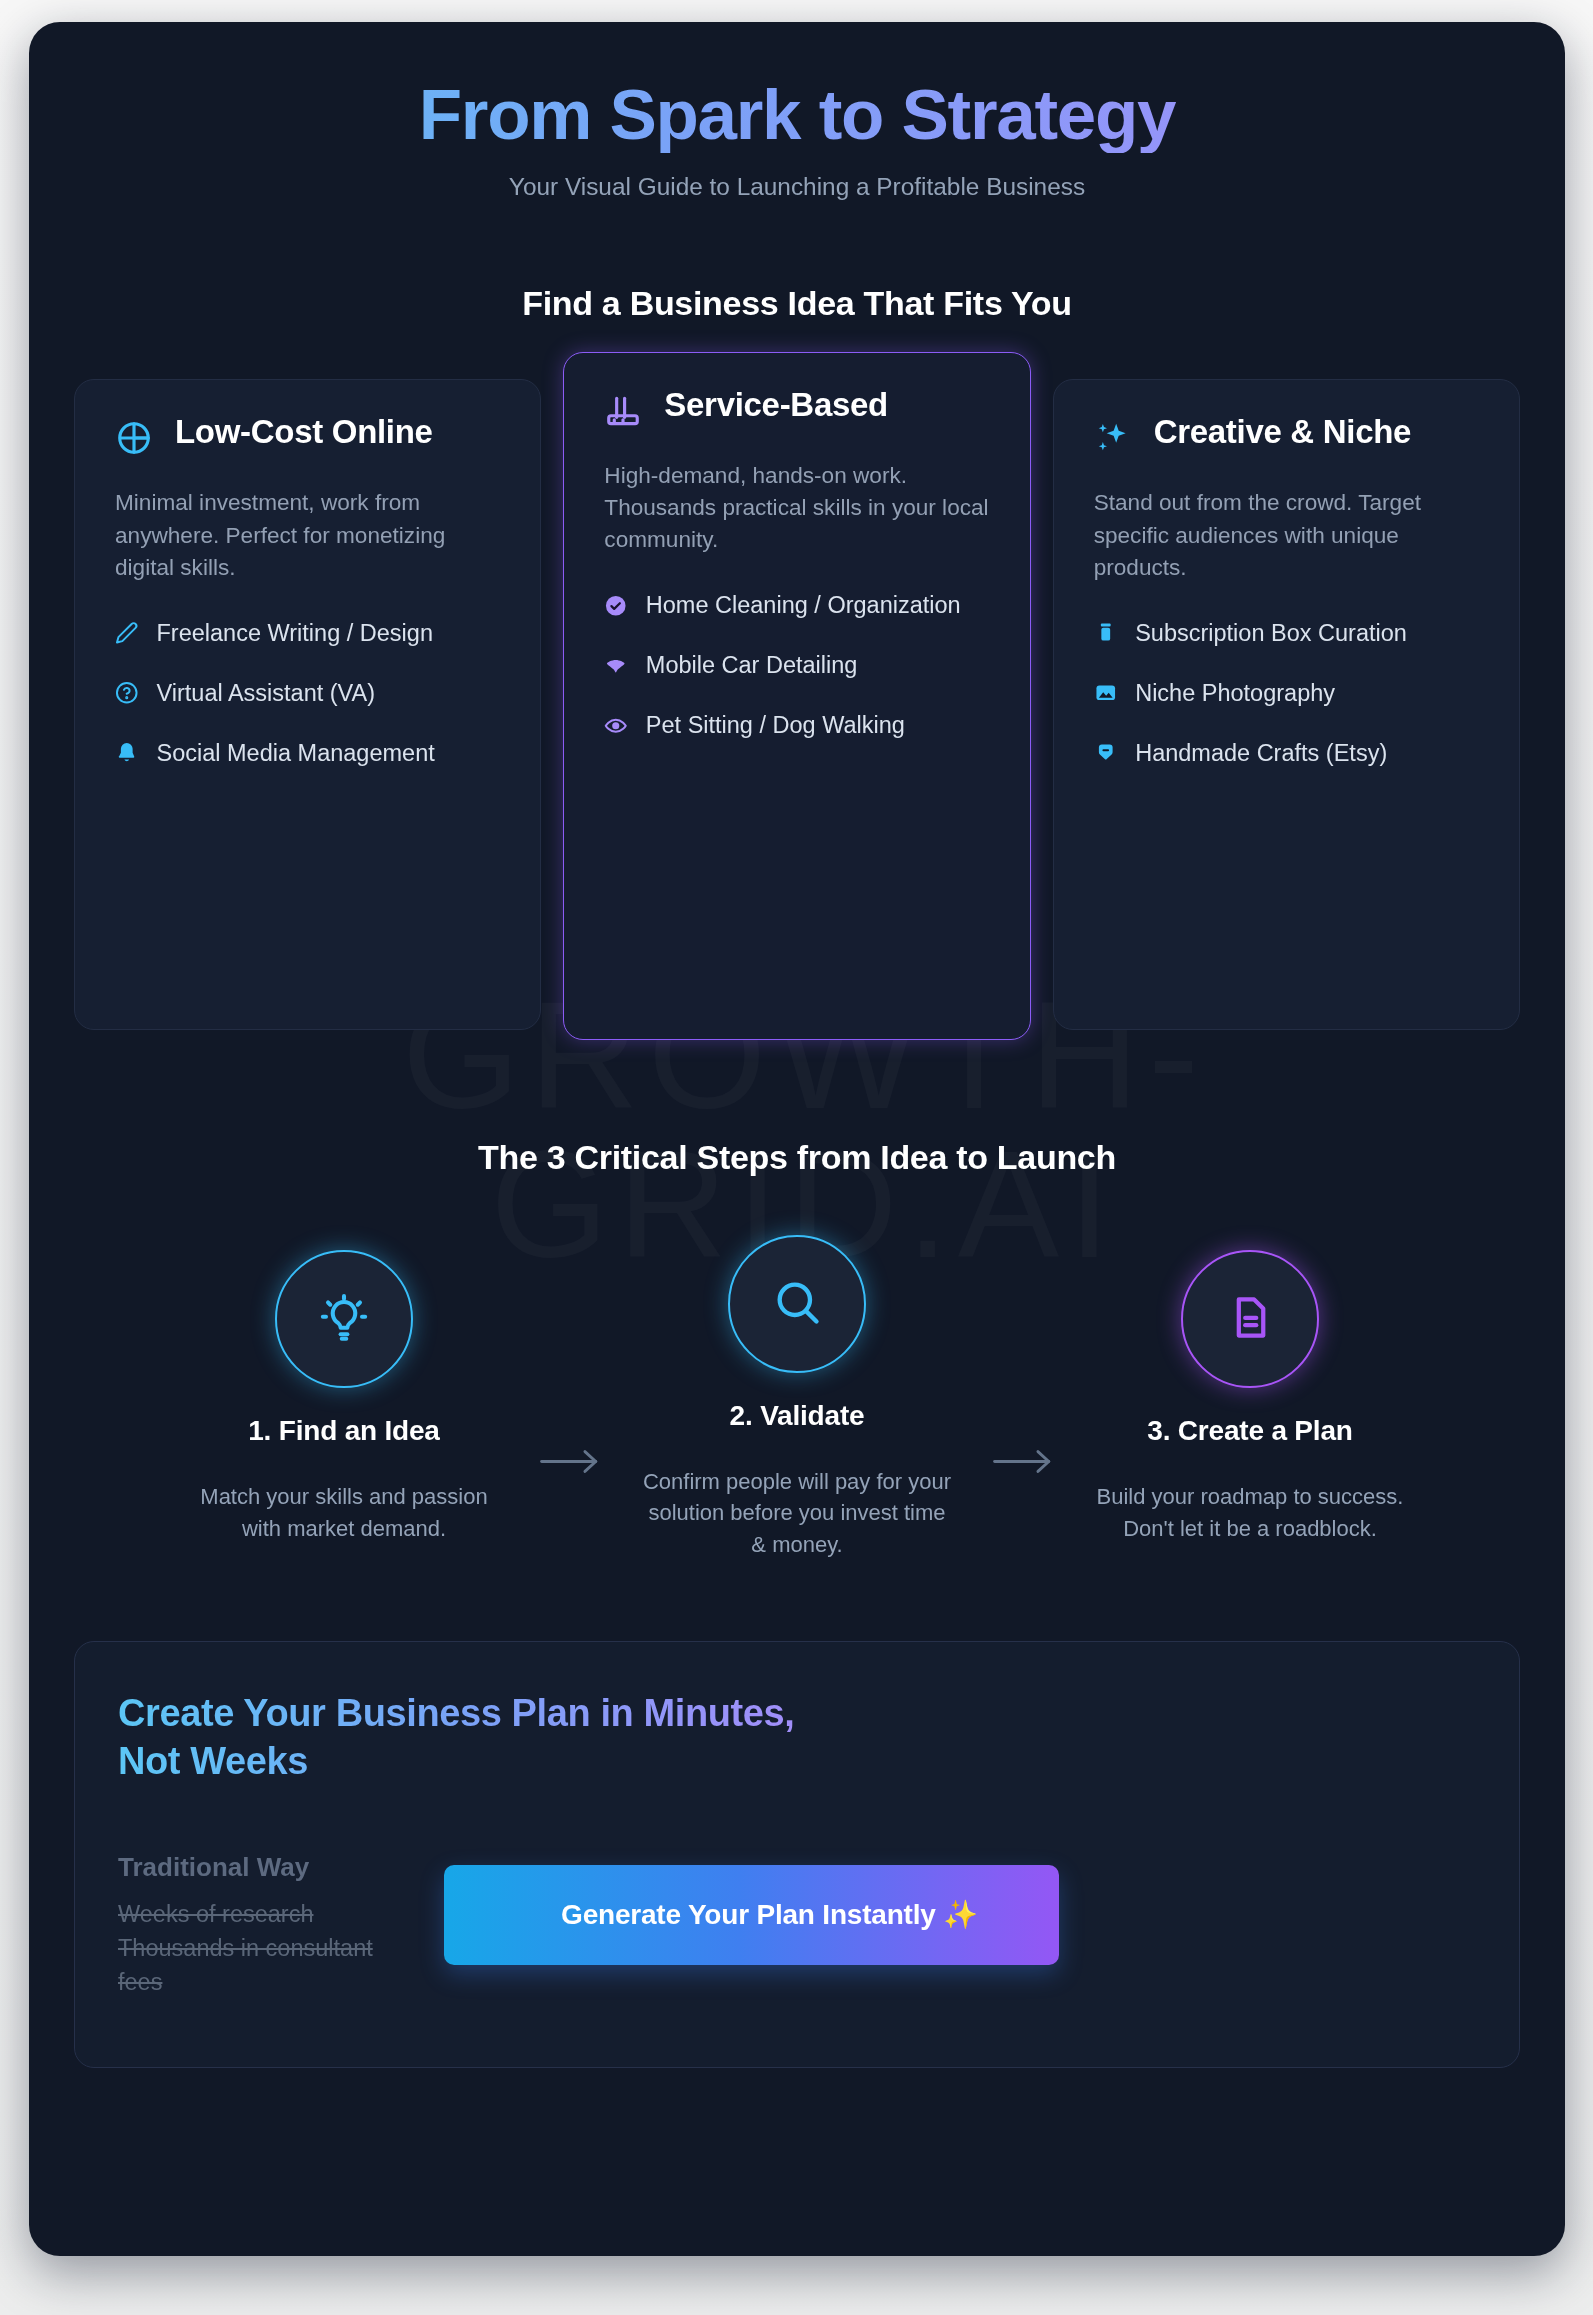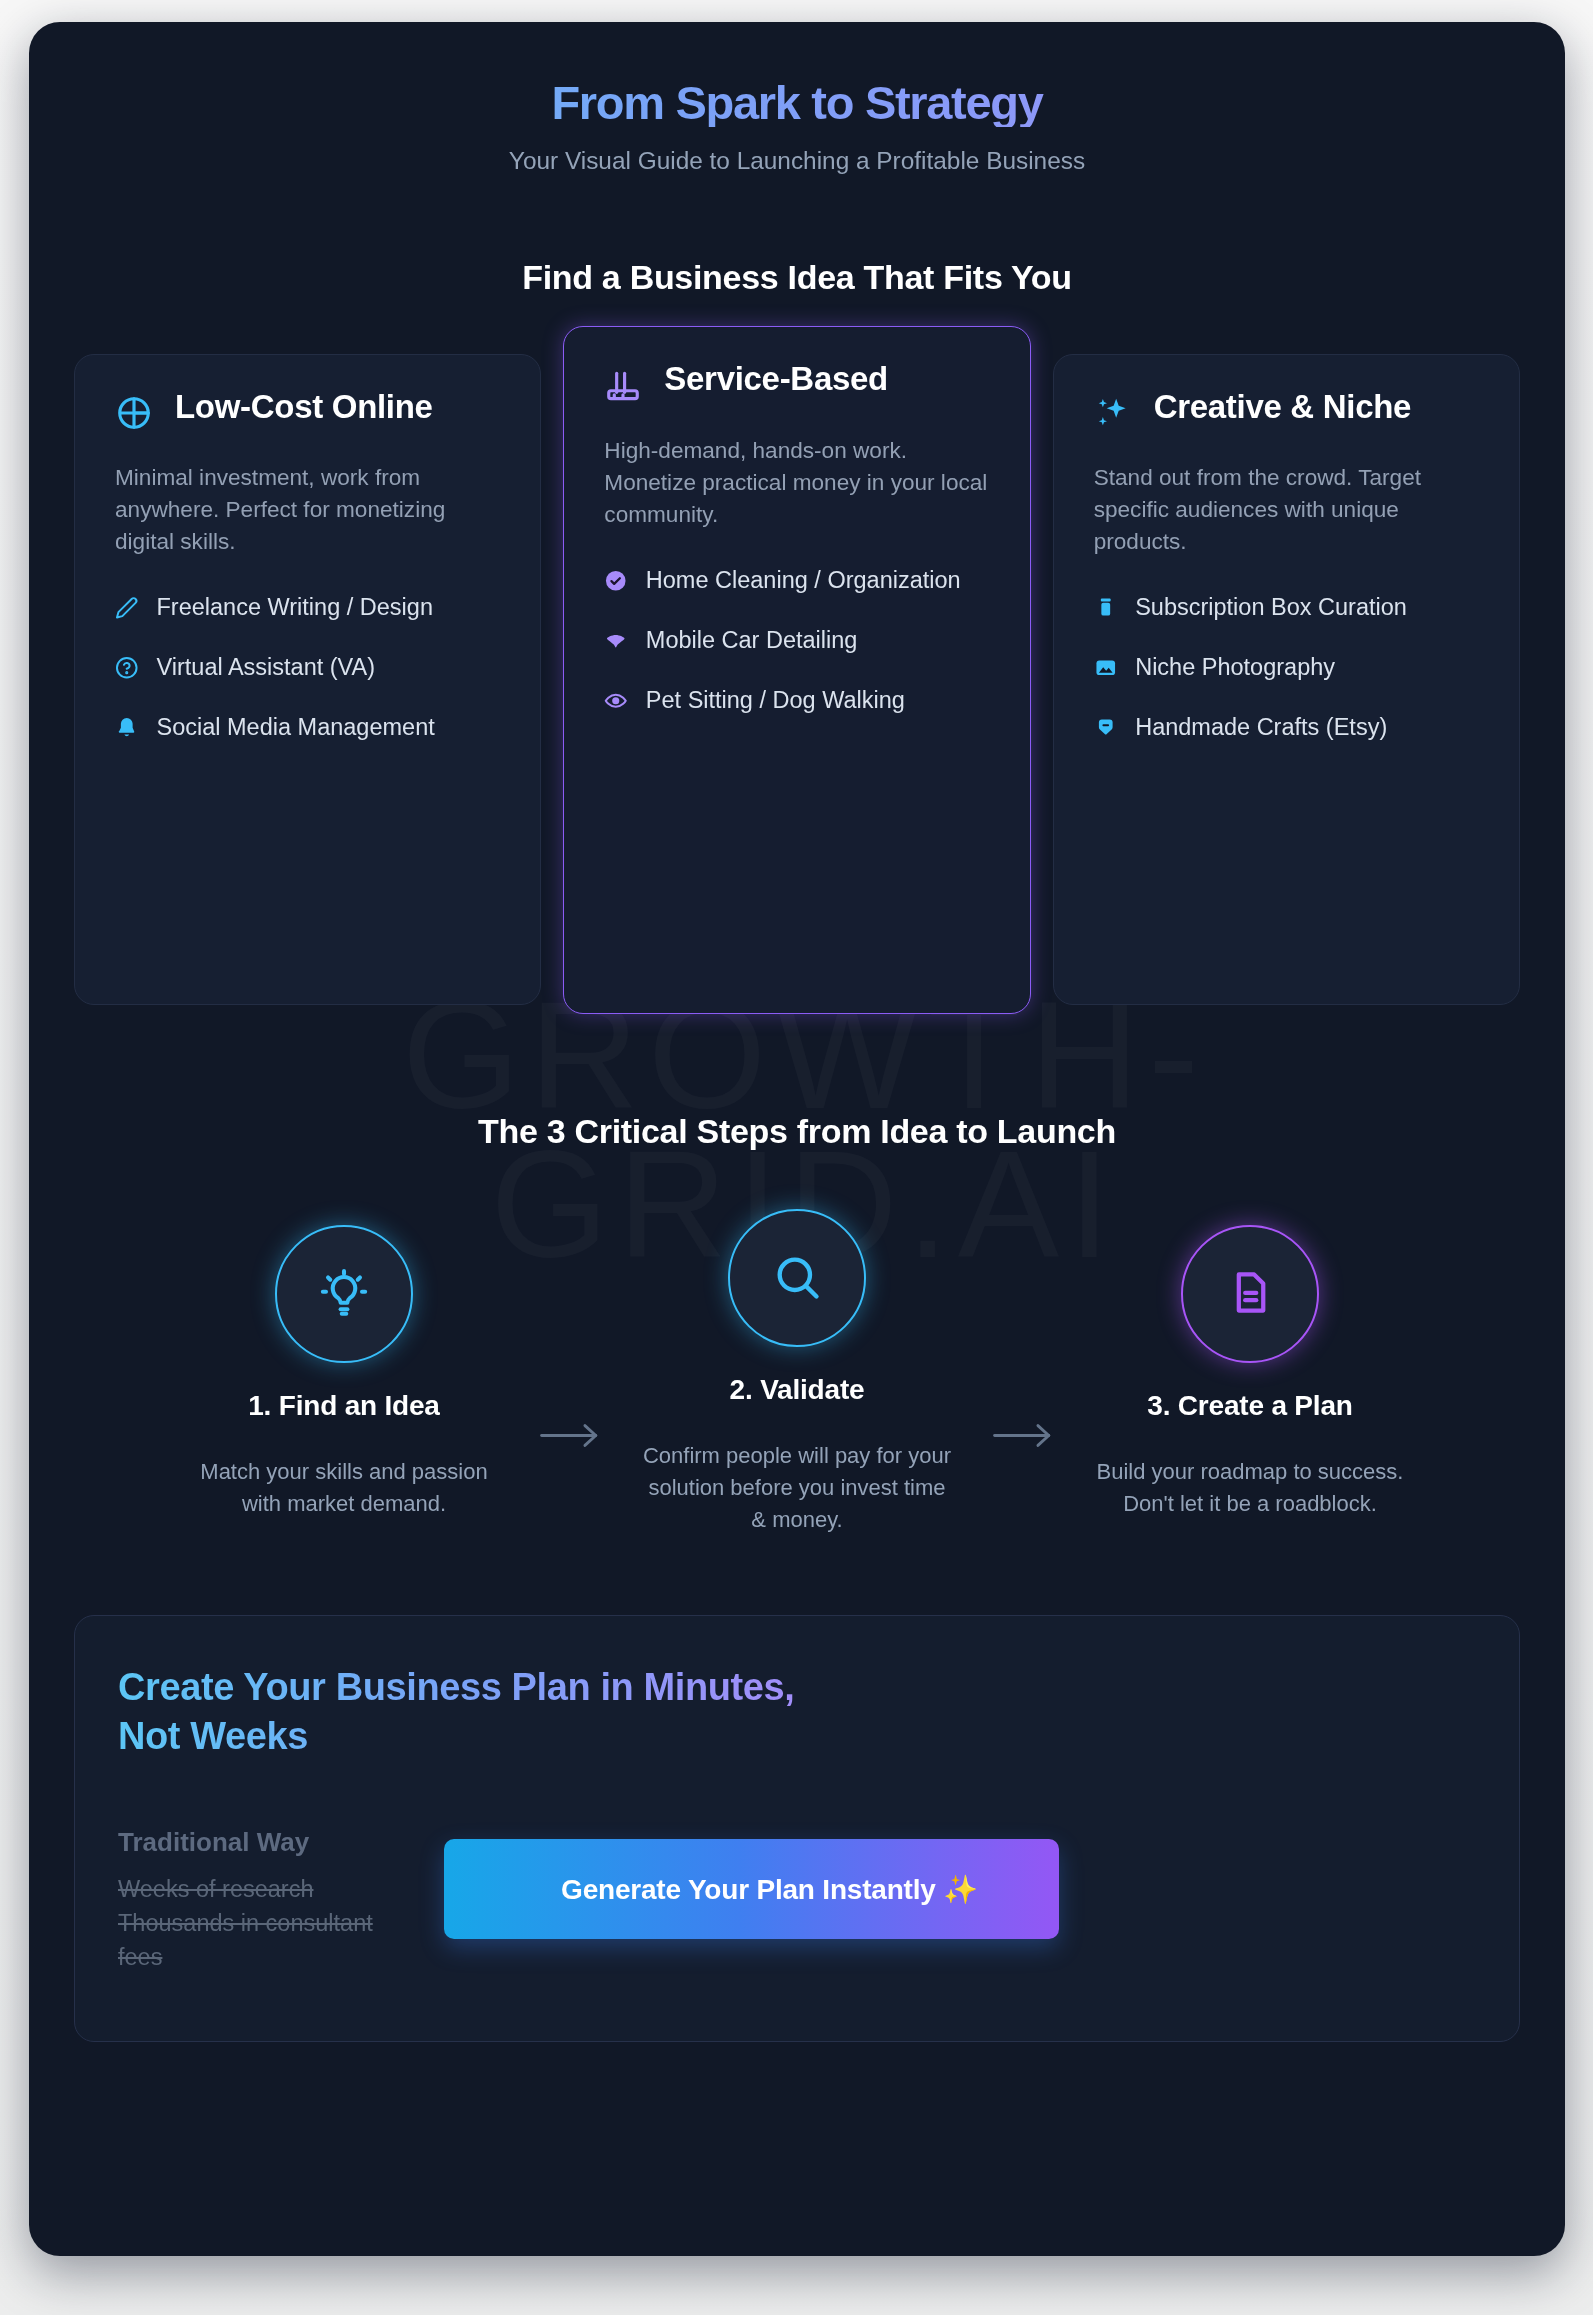--- a/index.html
+++ b/index.html
@@ -31,21 +31,21 @@
     color: rgba(255,255,255,0.030);
     pointer-events: none;
     user-select: none;
     z-index: 0;
   }
   .content { position: relative; z-index: 2; padding: 0 45px; }
 
   
   .hero { padding-top: 56px; text-align: center; }
   .hero h1 {
-    font-size: 47px;
+    font-size: 71px;
     font-weight: 800;
     letter-spacing: -1.3px;
     line-height: 1.05;
     background: linear-gradient(90deg, #5cc6f5 0%, #7aa2f7 42%, #a78bfa 100%);
     -webkit-background-clip: text;
     background-clip: text;
     color: transparent;
   }
   .hero .sub {
     margin-top: 20px;
@@ -300,21 +300,21 @@
             <svg width="38" height="38" viewBox="0 0 24 24" fill="none" stroke="#a78bfa" stroke-width="2" stroke-linecap="round" stroke-linejoin="round">
               <path d="M8 4v12"></path>
                 <path d="M13 4v12"></path>
                 <rect x="3" y="15" width="18" height="5" rx="1.4"></rect>
                 <path d="M6.5 17.5v1.6"></path>
                 <path d="M12 17.5v1.6"></path>
             </svg>
           </span>
           <h3>Service-Based</h3>
         </div>
-        <div class="card-desc">High-demand, hands-on work. Monetize practical money in your local community.</div>
+        <div class="card-desc">High-demand, hands-on work. Thousands practical skills in your local community.</div>
         <ul class="card-list">
           <li>
             <span class="li-ico">
               <svg width="23.5" height="23.5" viewBox="0 0 24 24" fill="#a78bfa">
                   <circle cx="12" cy="12" r="10"></circle>
                   <path d="M7.6 12.4l2.8 2.8 5.8-5.8" fill="none" stroke="#1b1330" stroke-width="2.3" stroke-linecap="round" stroke-linejoin="round"></path>
                 </svg>
             </span>
             <span>Home Cleaning / Organization</span>
           </li>

